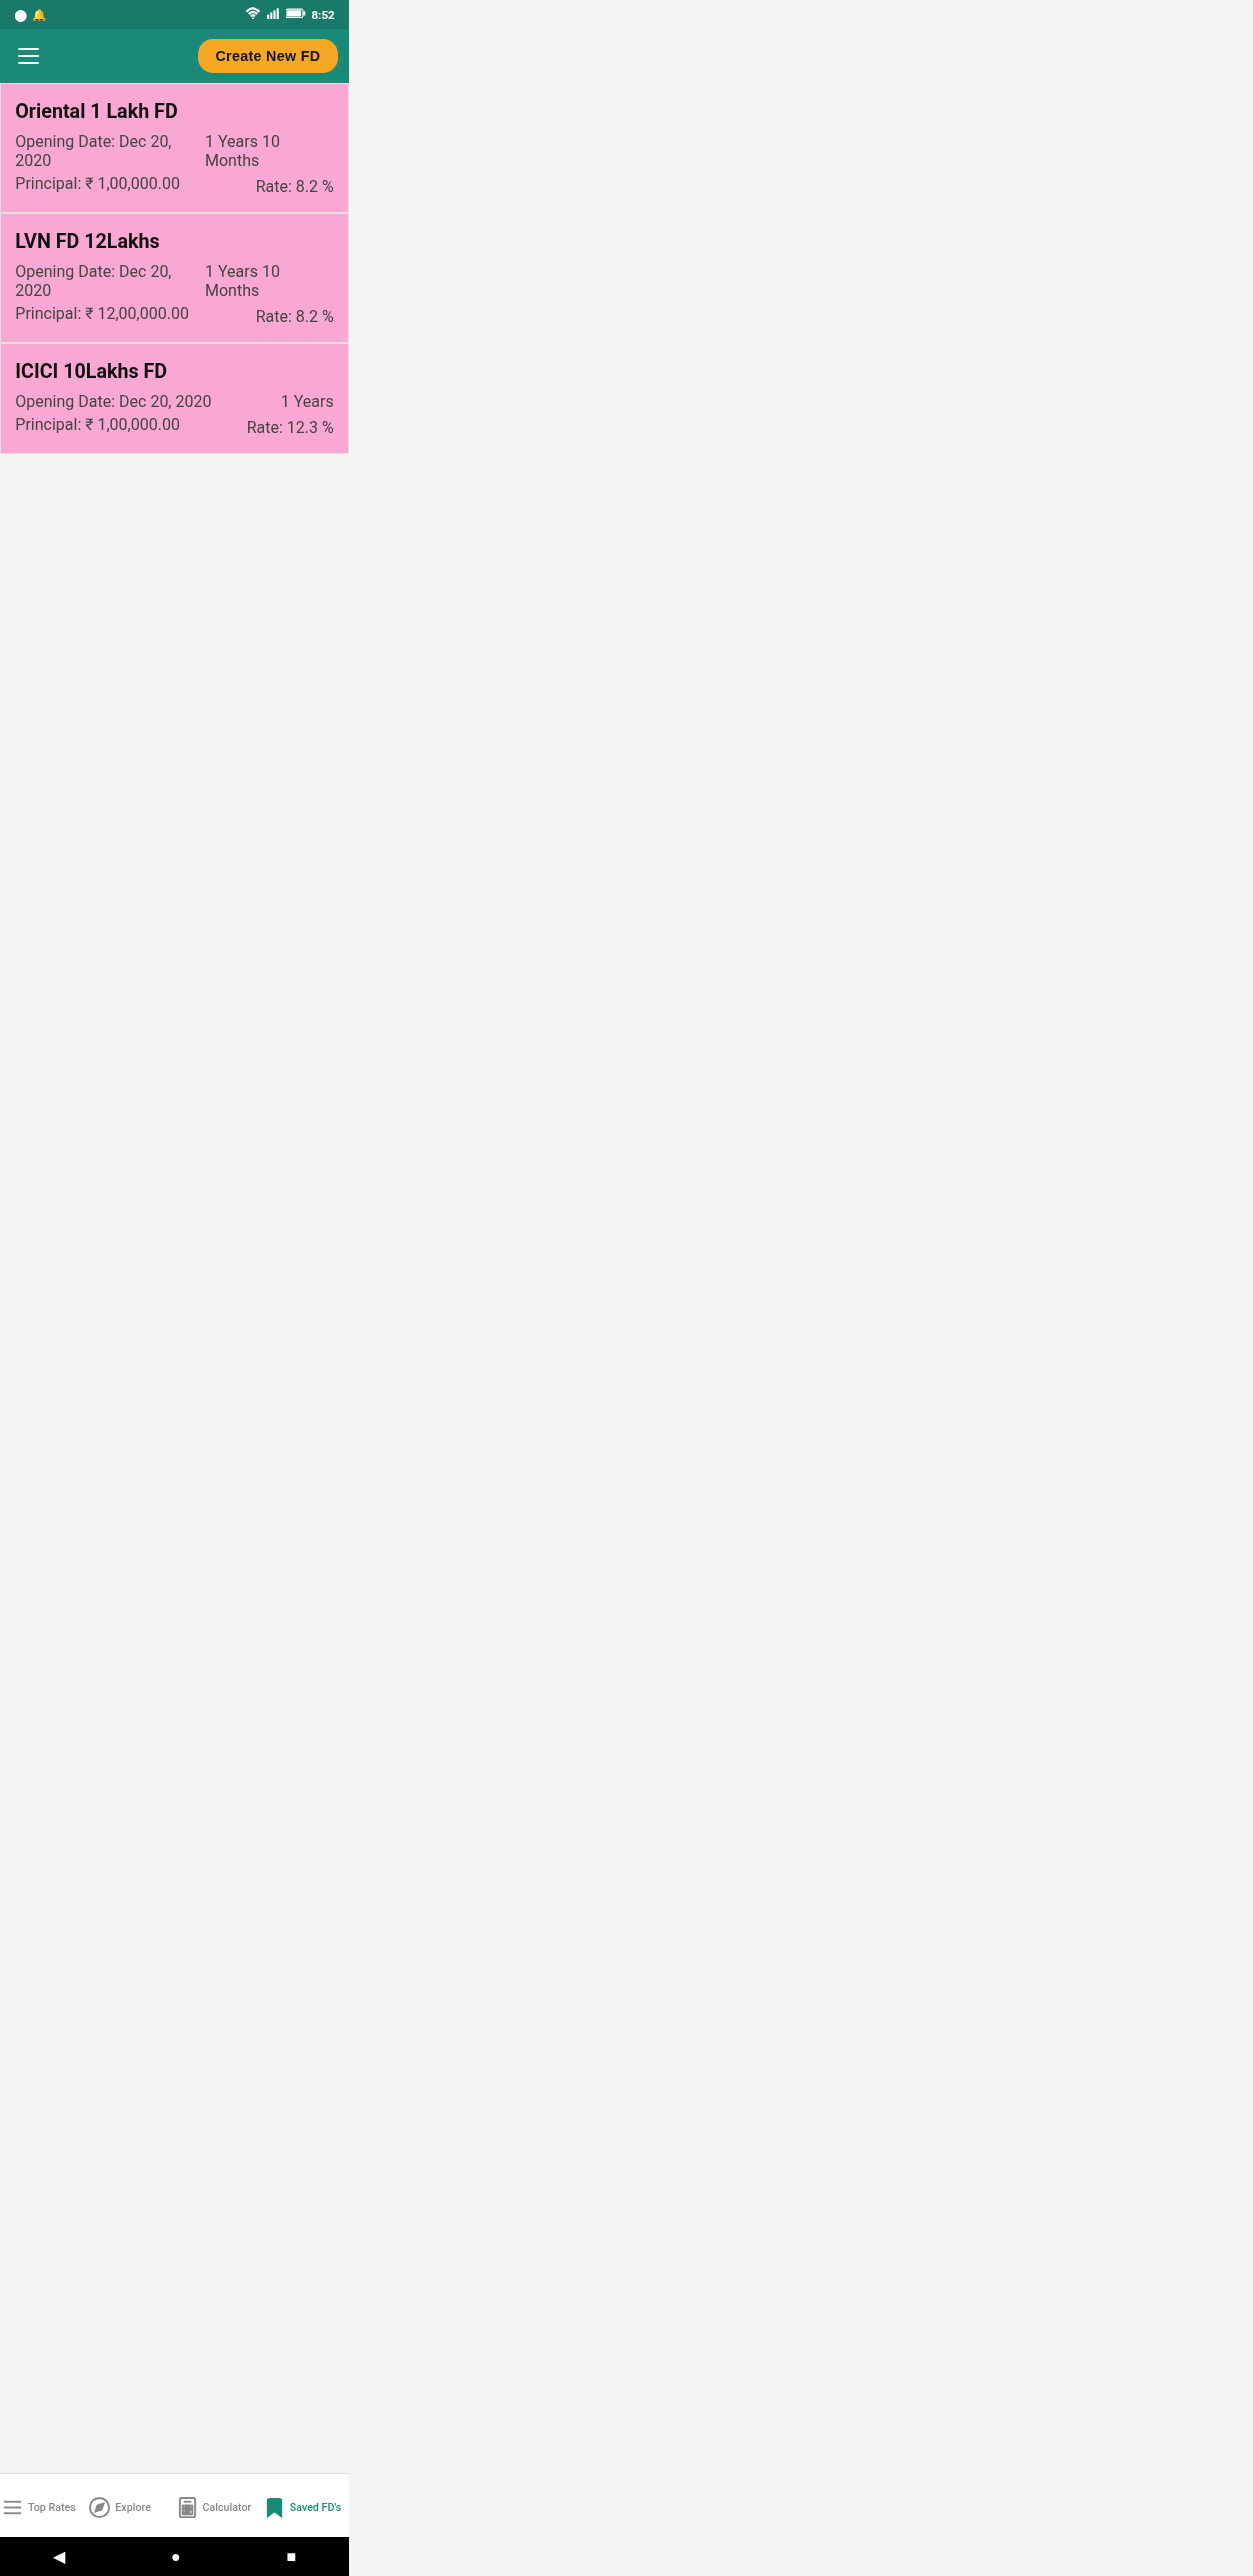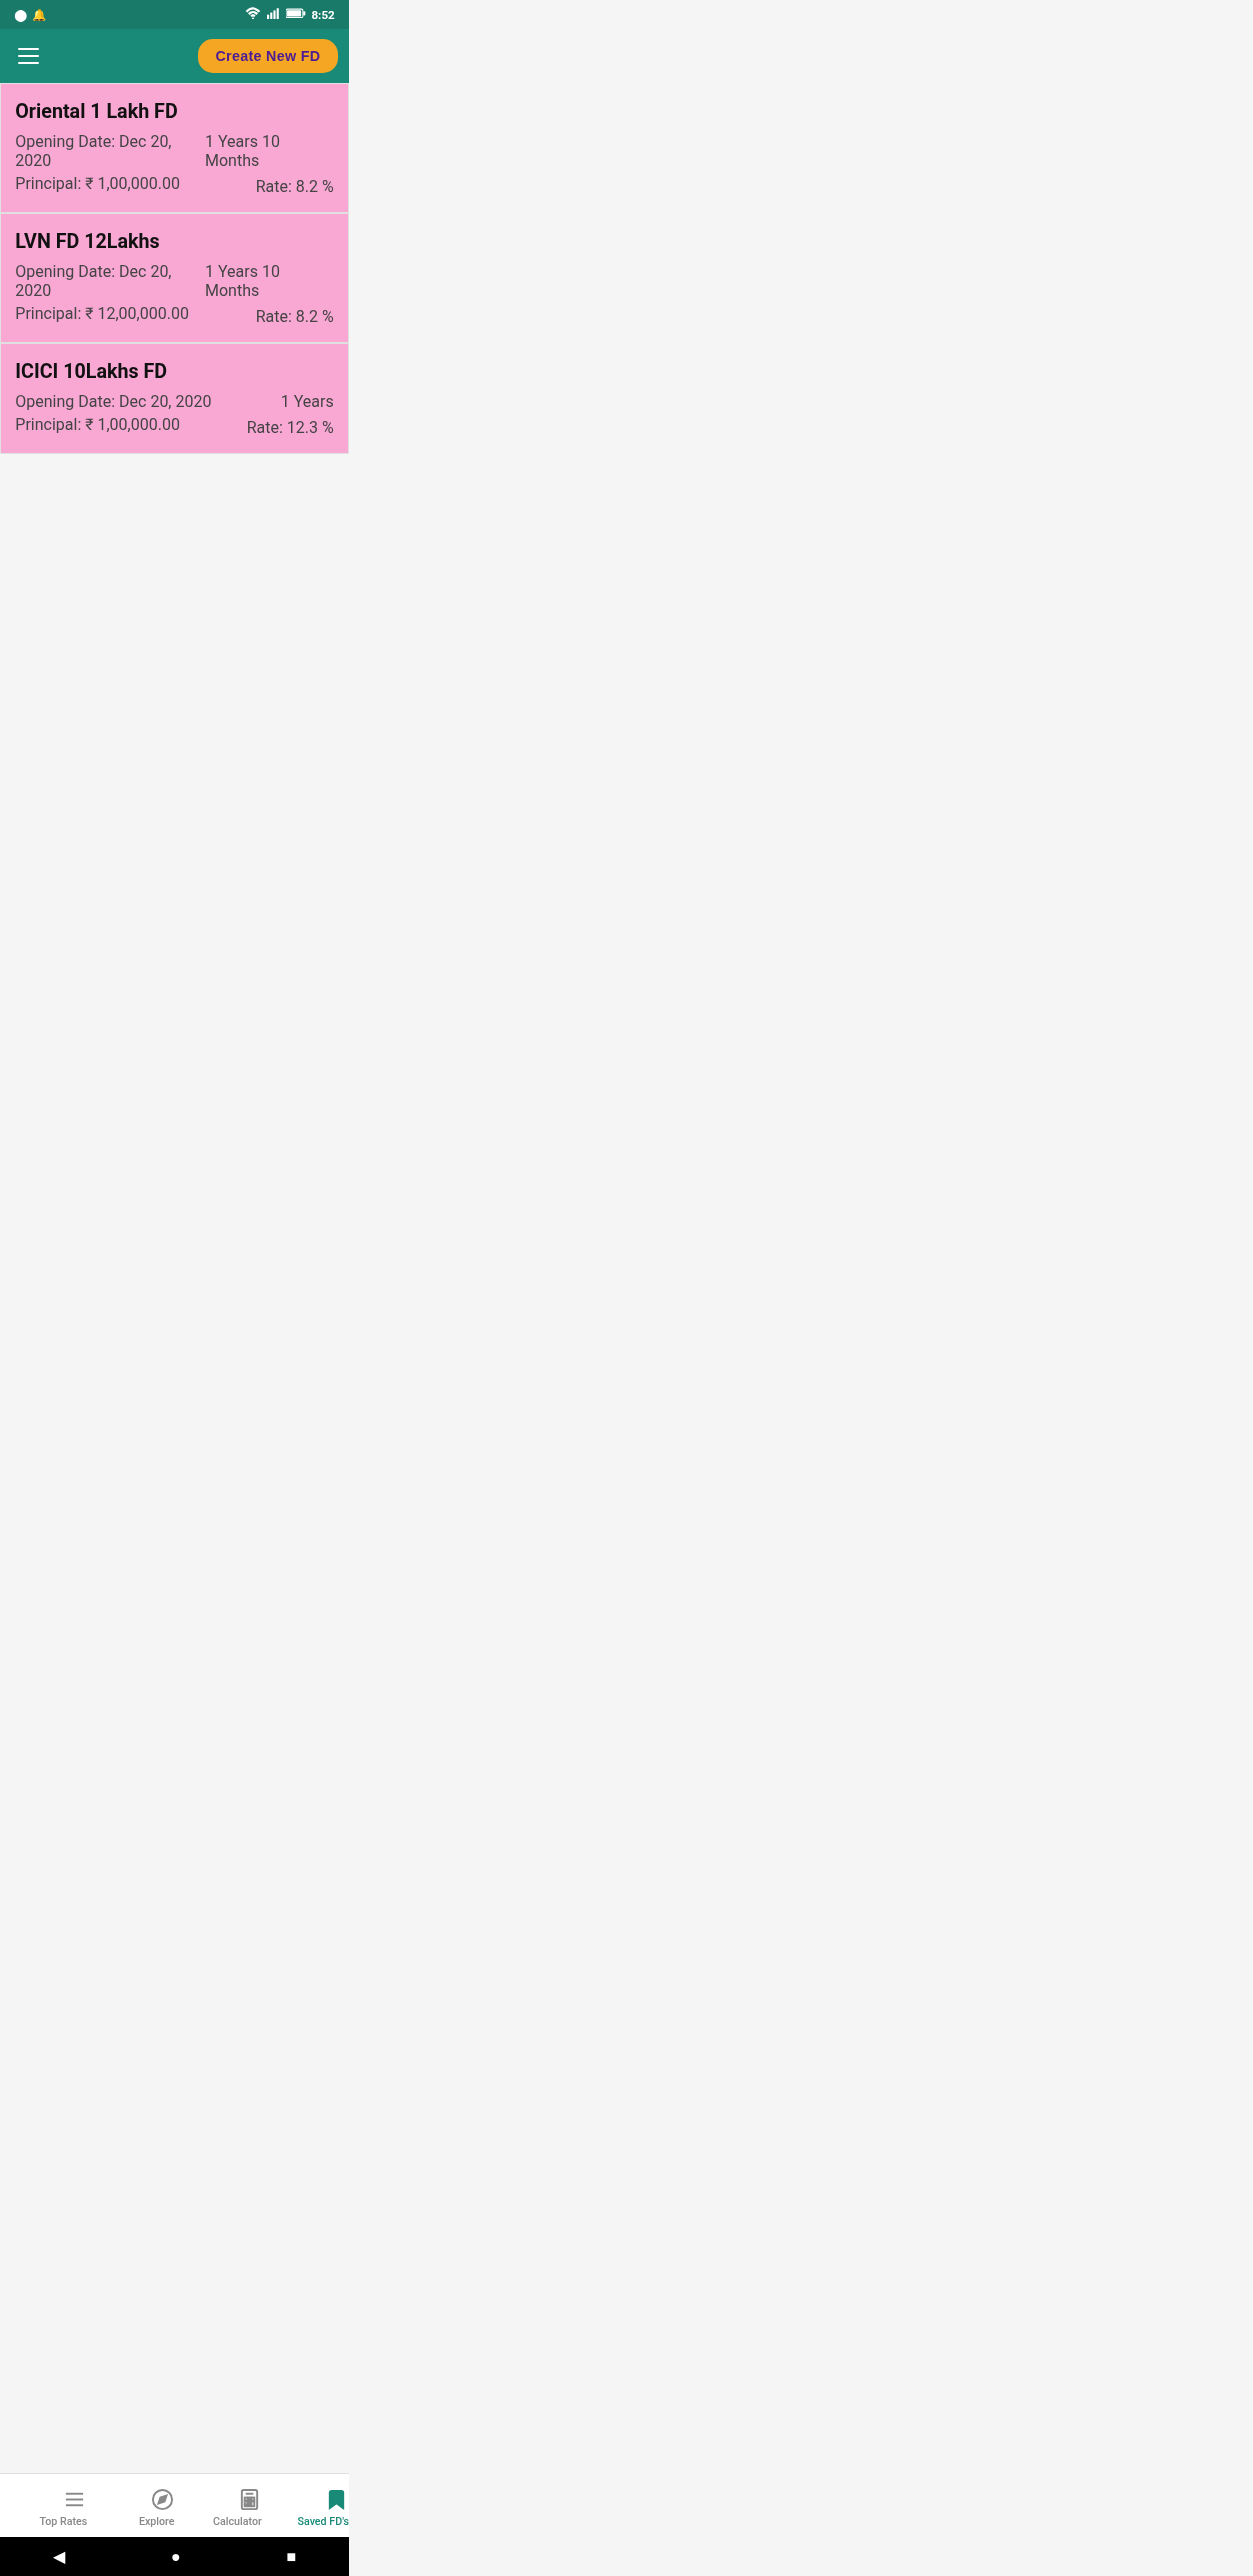--- a/index.html
+++ b/index.html
@@ -68,21 +68,21 @@
     .menu-icon span {
       display: block;
       width: 21.5px;
       height: 2.2px;
       background-color: white;
       border-radius: 1.8px;
     }
 
     .create-fd-btn {
       background-color: #f5a623;
-      color: #4c1d95;
+      color: #0f172a;
       border: none;
       padding: 9px 18px;
       font-size: 14.3px;
       font-weight: 600;
       border-radius: 15px;
       cursor: pointer;
       letter-spacing: 0.3px;
     }
 
     
@@ -152,22 +152,22 @@
       border-top: 0.9px solid #e0e0e0;
       display: flex;
       justify-content: space-around;
       align-items: center;
       padding: 9px 0 5.4px;
       height: 64px;
     }
 
     .nav-item {
       display: flex;
-      flex-direction: column;
-      align-items: flex-end;
+      flex-direction: row;
+      align-items: center;
       gap: 3px;
       cursor: pointer;
       flex: 1;
     }
 
     .nav-icon {
       width: 25px;
       height: 25px;
       display: flex;
       align-items: center;

